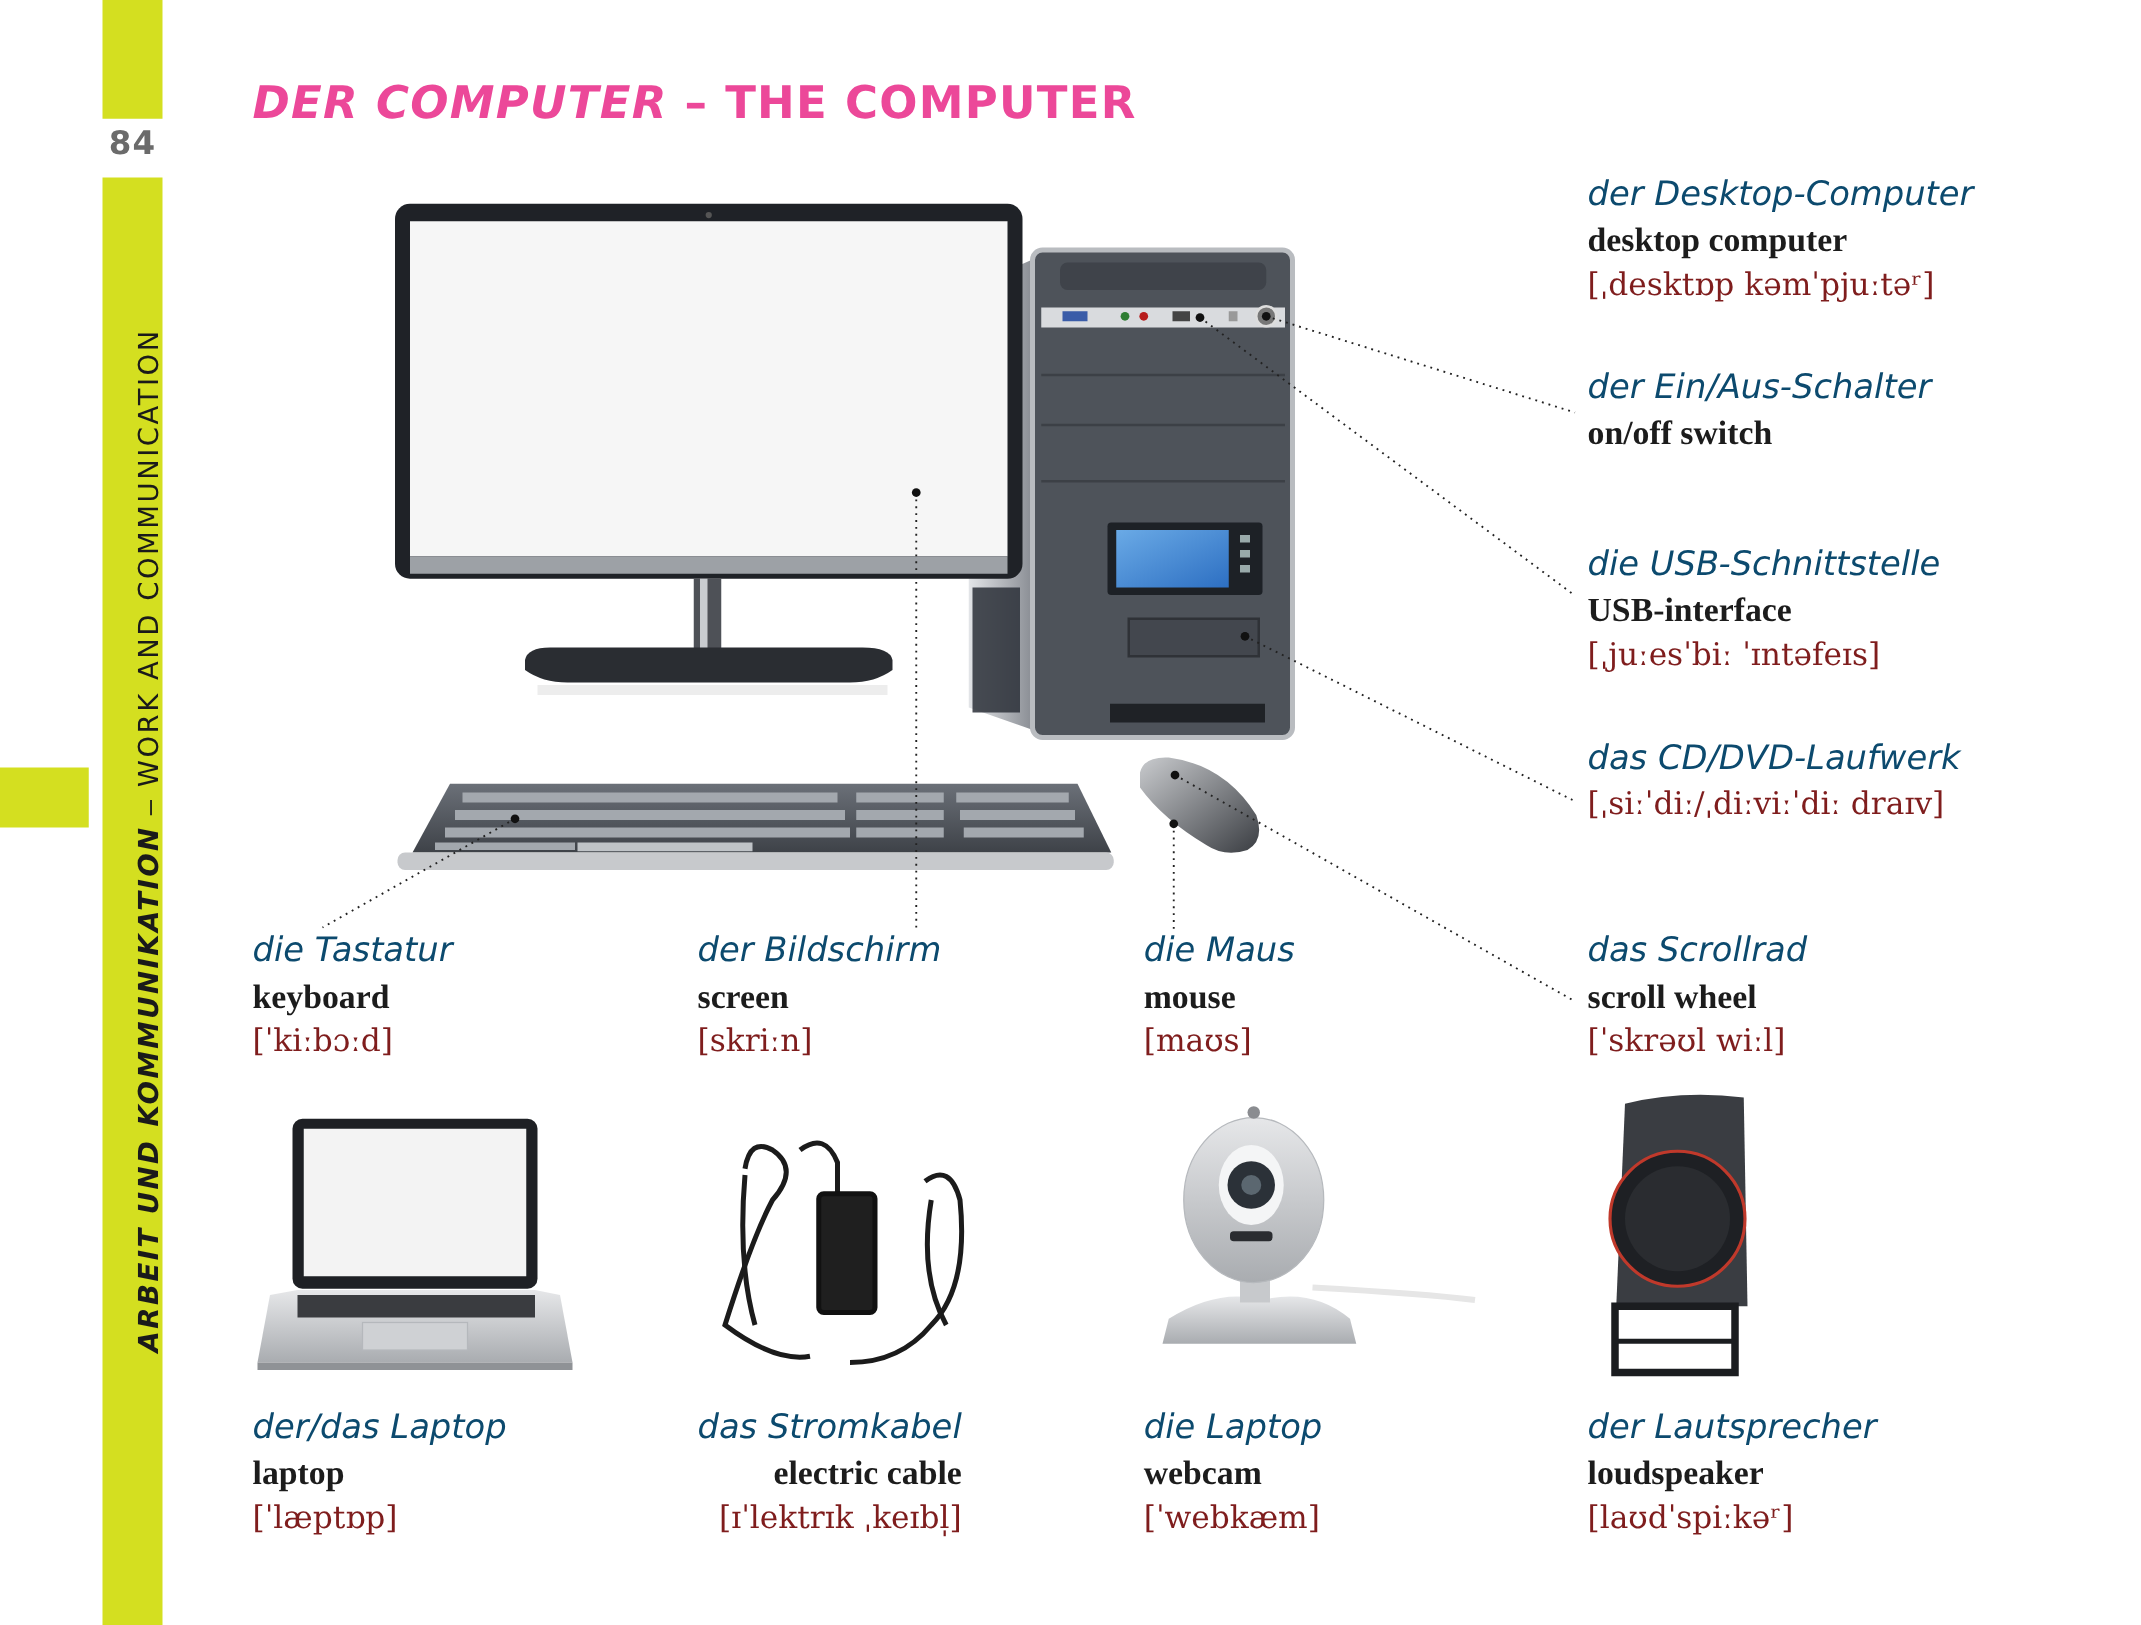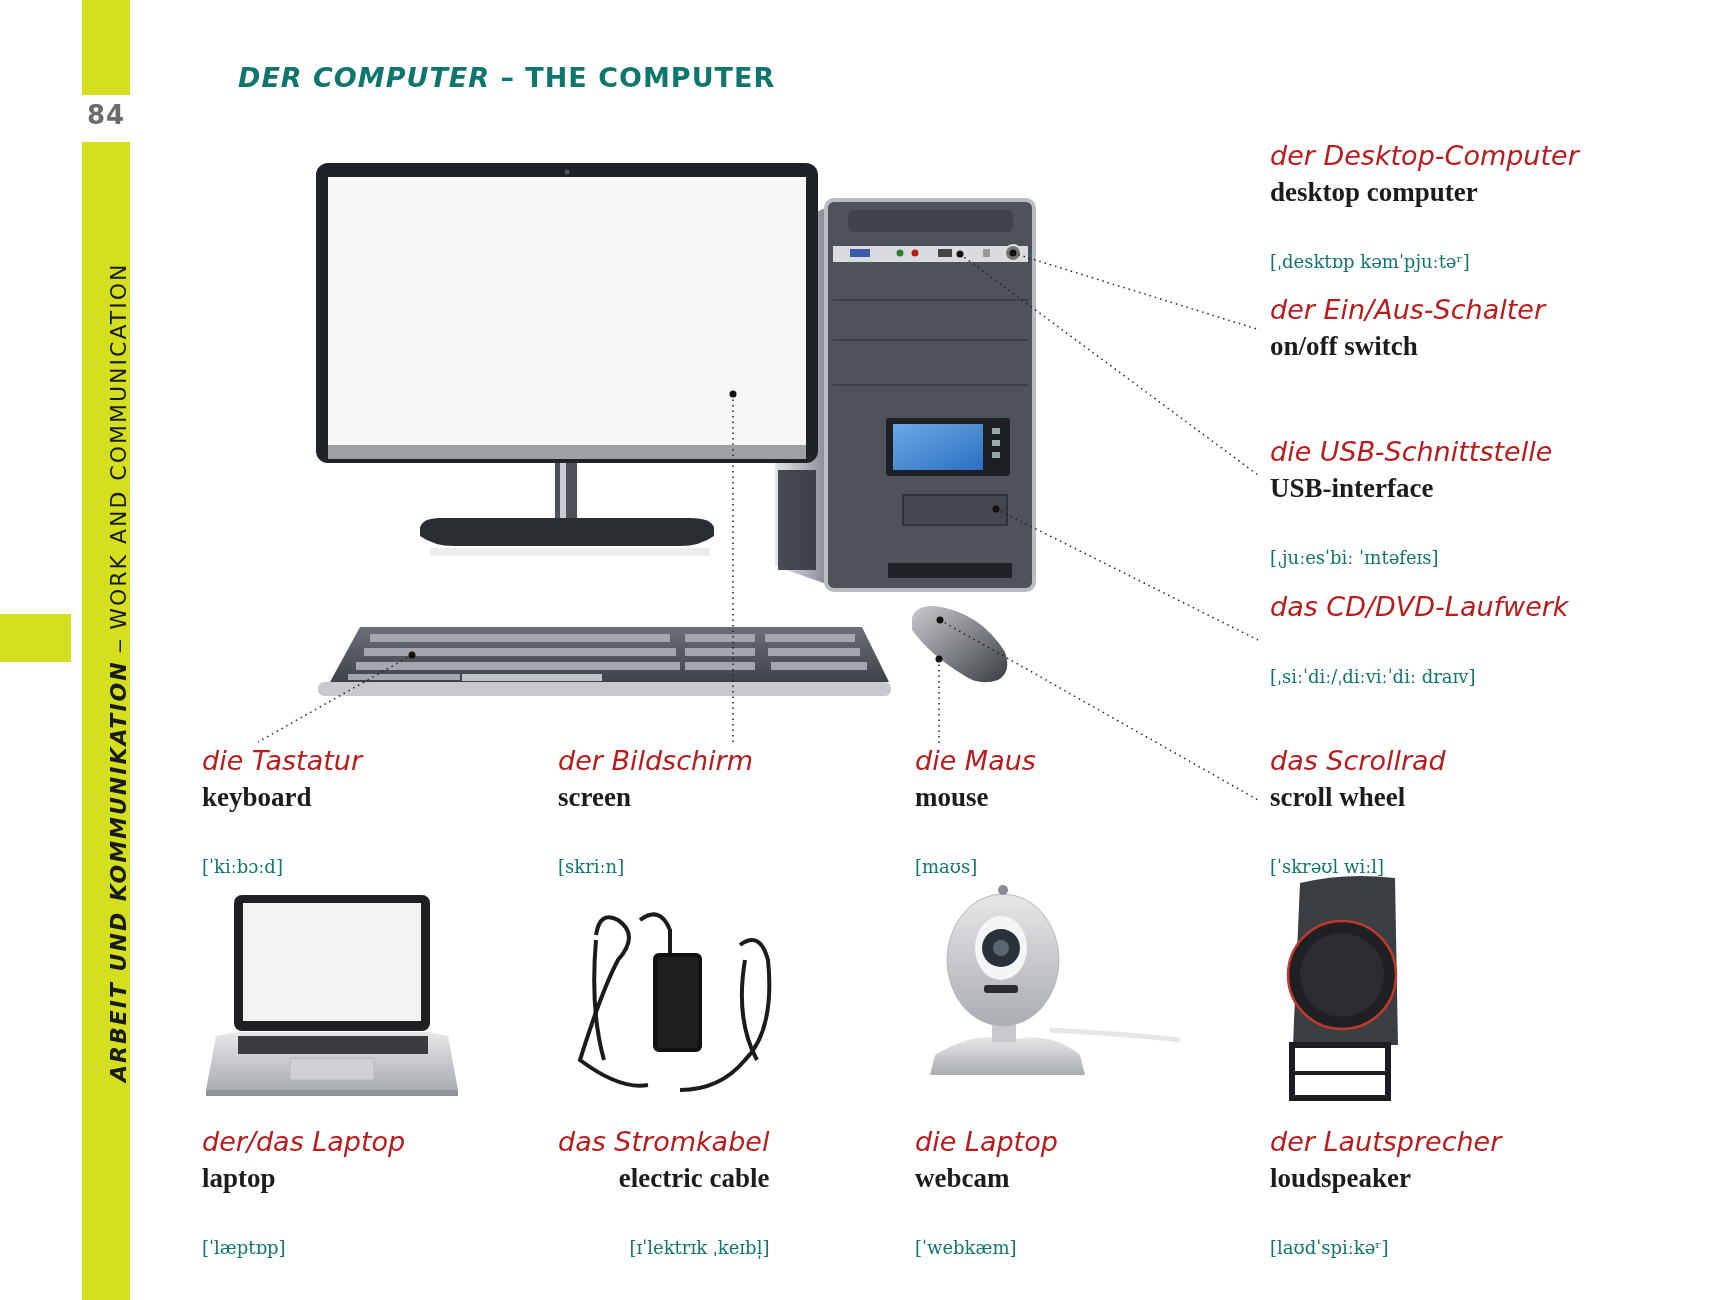--- a/index.html
+++ b/index.html
@@ -7,27 +7,27 @@
   body { position: relative; font-family: "Liberation Sans", "DejaVu Sans", sans-serif; color: #1a1a1a; }
 
   .side-bar-top { position: absolute; left: 82px; top: 0; width: 48px; height: 95px; background: #d4df20; }
   .page-num { position: absolute; left: 82px; top: 100px; width: 48px; text-align: center; font-family: "DejaVu Sans", sans-serif; font-weight: bold; font-size: 26px; color: #6b6b6b; letter-spacing: 1px; }
   .side-bar-main { position: absolute; left: 82px; top: 142px; width: 48px; height: 1158px; background: #d4df20; }
   .side-tab { position: absolute; left: 0; top: 614px; width: 71px; height: 48px; background: #d4df20; }
   .side-text { position: absolute; left: 106px; top: 1082px; transform: rotate(-90deg); transform-origin: 0 0; white-space: nowrap; font-size: 22px; letter-spacing: 2px; color: #1a1a1a; }
   .side-text .de { font-weight: bold; font-style: italic; font-family: "DejaVu Sans", sans-serif; }
   .side-text .en { font-family: "DejaVu Sans", sans-serif; font-weight: normal; }
 
-  .page-title { position: absolute; left: 202px; top: 62px; font-family: "DejaVu Sans", sans-serif; font-weight: bold; font-size: 27px; letter-spacing: 1px; color: #0f766e; white-space: nowrap; margin-left: 36px; }
+  .page-title { position: absolute; left: 202px; top: 62px; font-family: "DejaVu Sans", sans-serif; font-weight: bold; font-size: 36px; letter-spacing: 1px; color: #ec4899; white-space: nowrap; }
   .page-title .de { font-style: italic; }
 
   .entry { position: absolute; white-space: nowrap; }
-  .entry .de { display: block; font-style: italic; font-size: 27px; line-height: 36px; color: #b91c1c; font-family: "DejaVu Sans", sans-serif; font-weight: 300; }
+  .entry .de { display: block; font-style: italic; font-size: 27px; line-height: 36px; color: #0c4a6e; font-family: "DejaVu Sans", sans-serif; font-weight: 300; }
   .entry .en { display: block; font-weight: bold; font-size: 27px; line-height: 36px; color: #1c1c1c; font-family: Liberation Serif, serif; }
-  .entry .ipa { display: block; font-family: "DejaVu Serif", serif; font-size: 18px; line-height: 36px; color: #0f766e; margin-top: 34px; }
+  .entry .ipa { display: block; font-family: "DejaVu Serif", serif; font-size: 25px; line-height: 36px; color: #7f1d1d; }
 
   .art { position: absolute; }
 </style>
 </head>
 <body>
 
 <div class="side-bar-top"></div>
 <div class="page-num">84</div>
 <div class="side-bar-main"></div>
 <div class="side-tab"></div>

